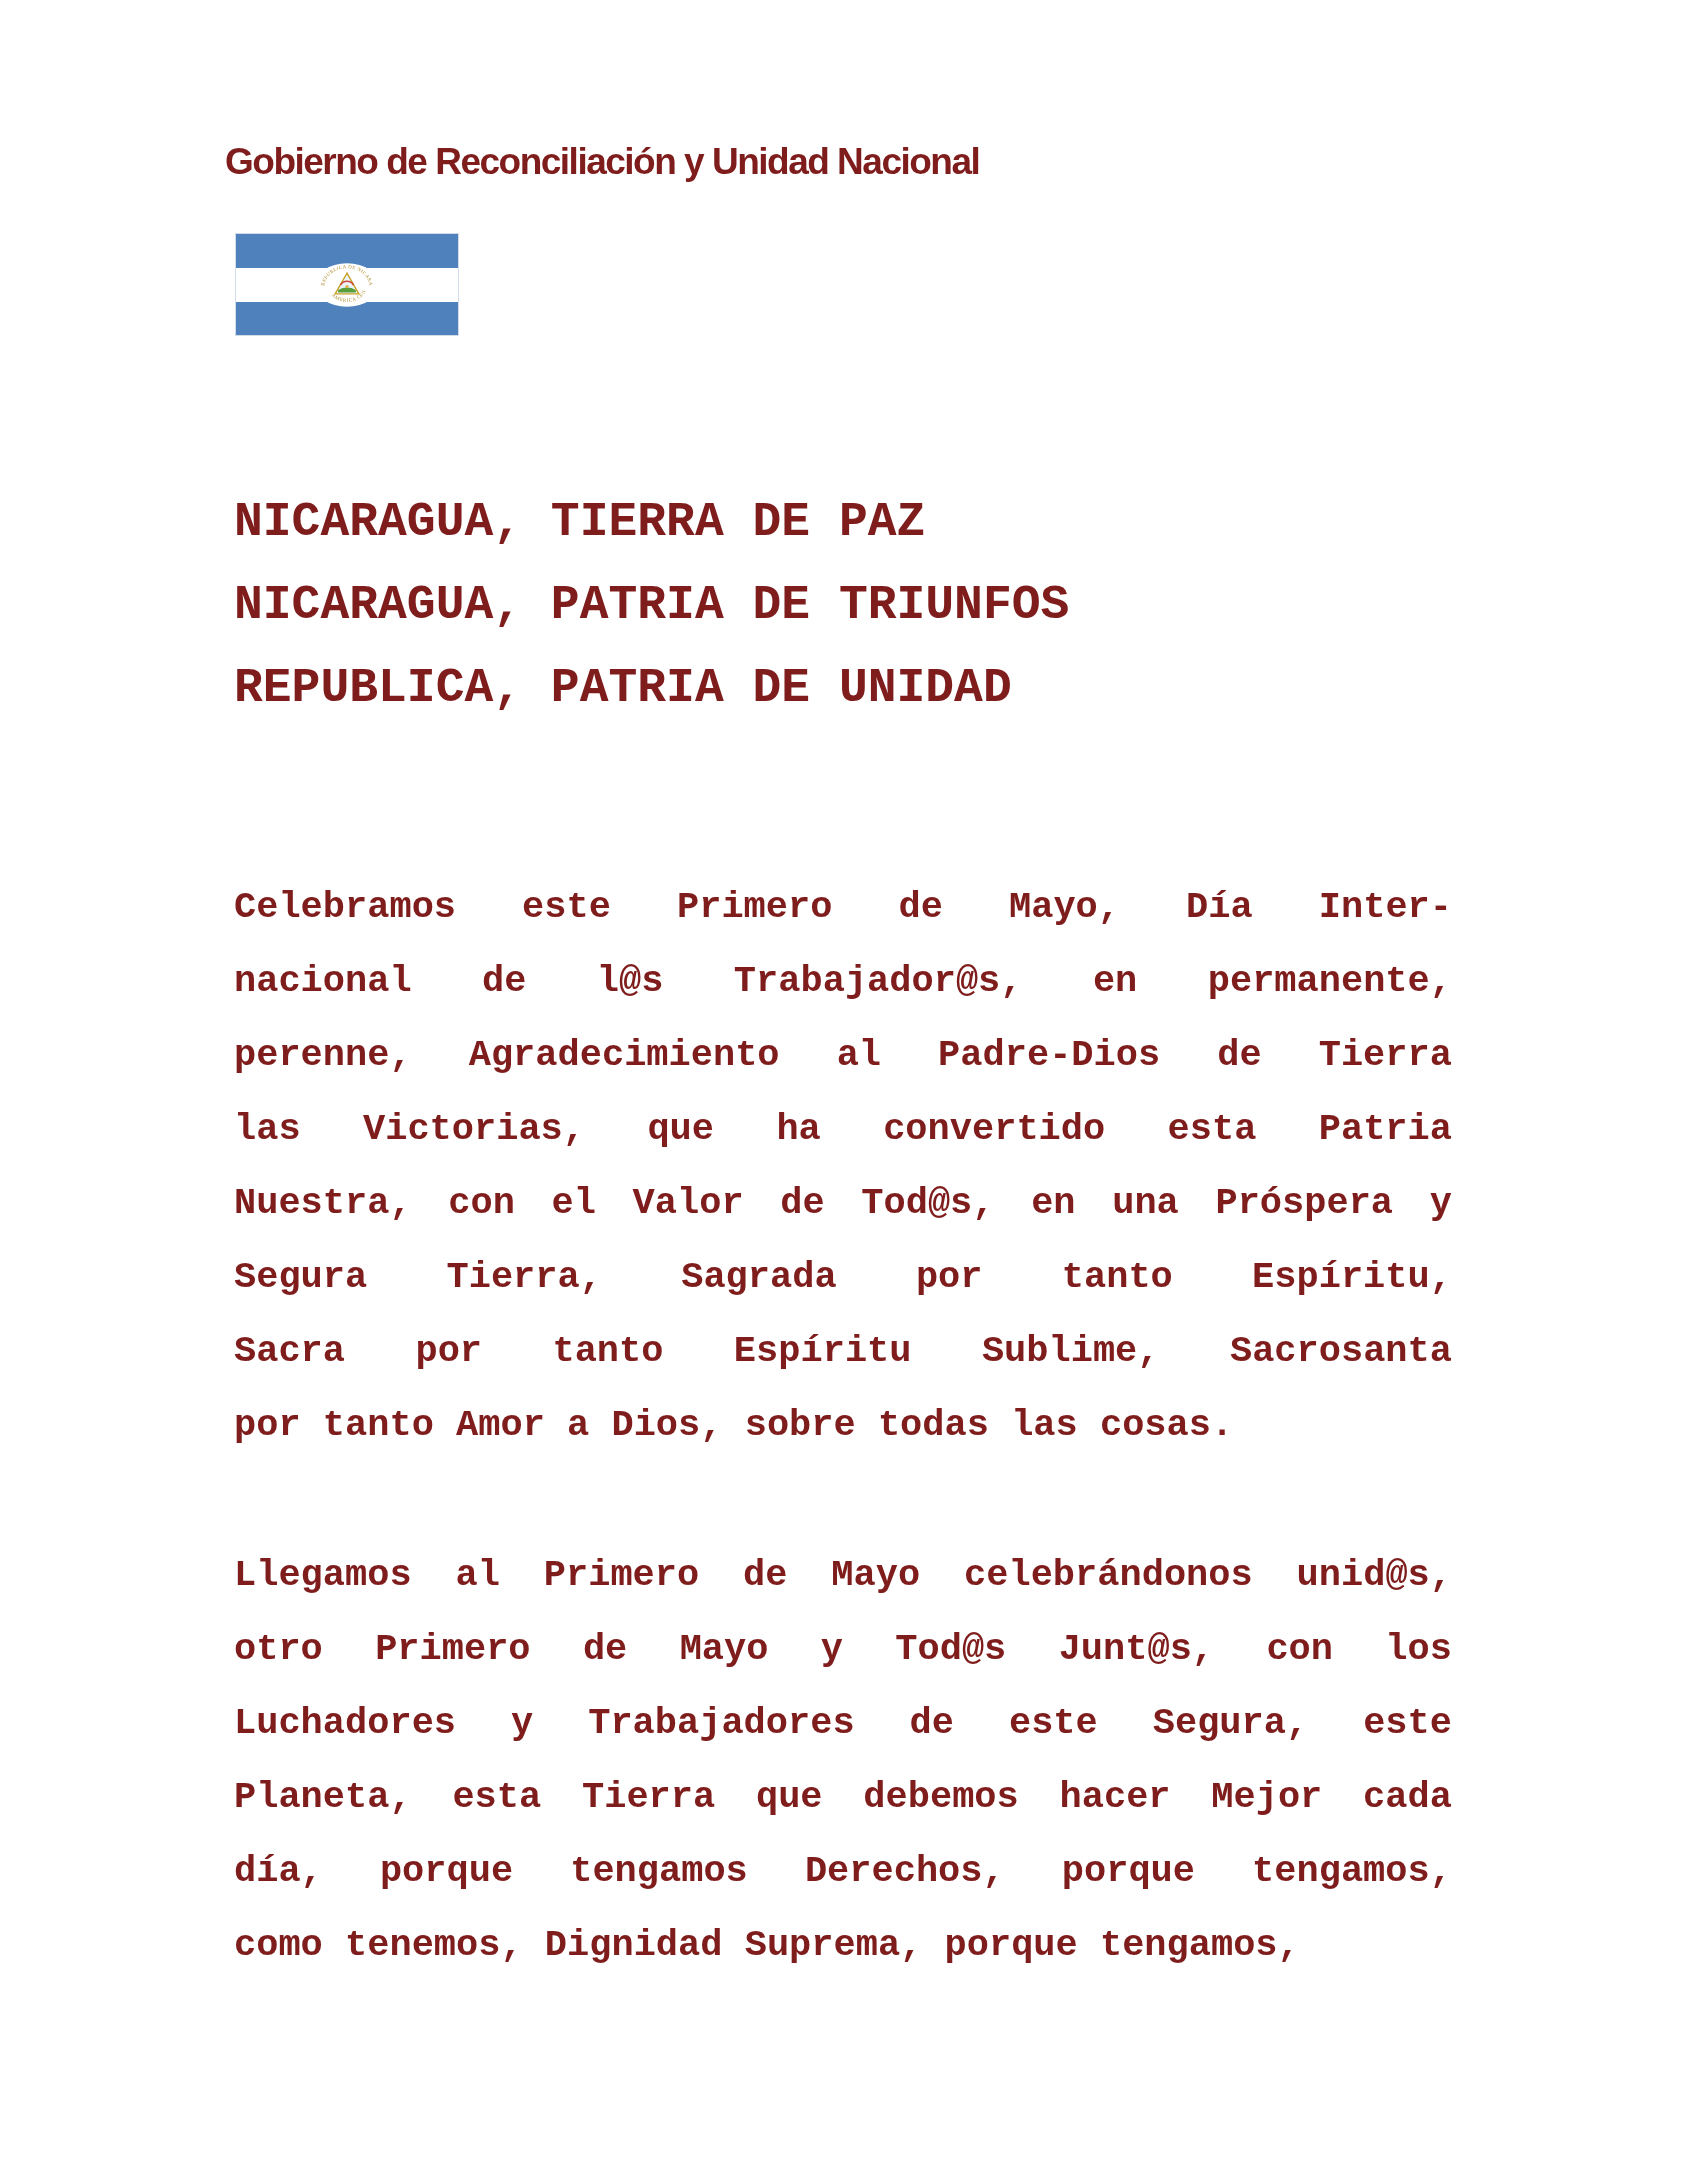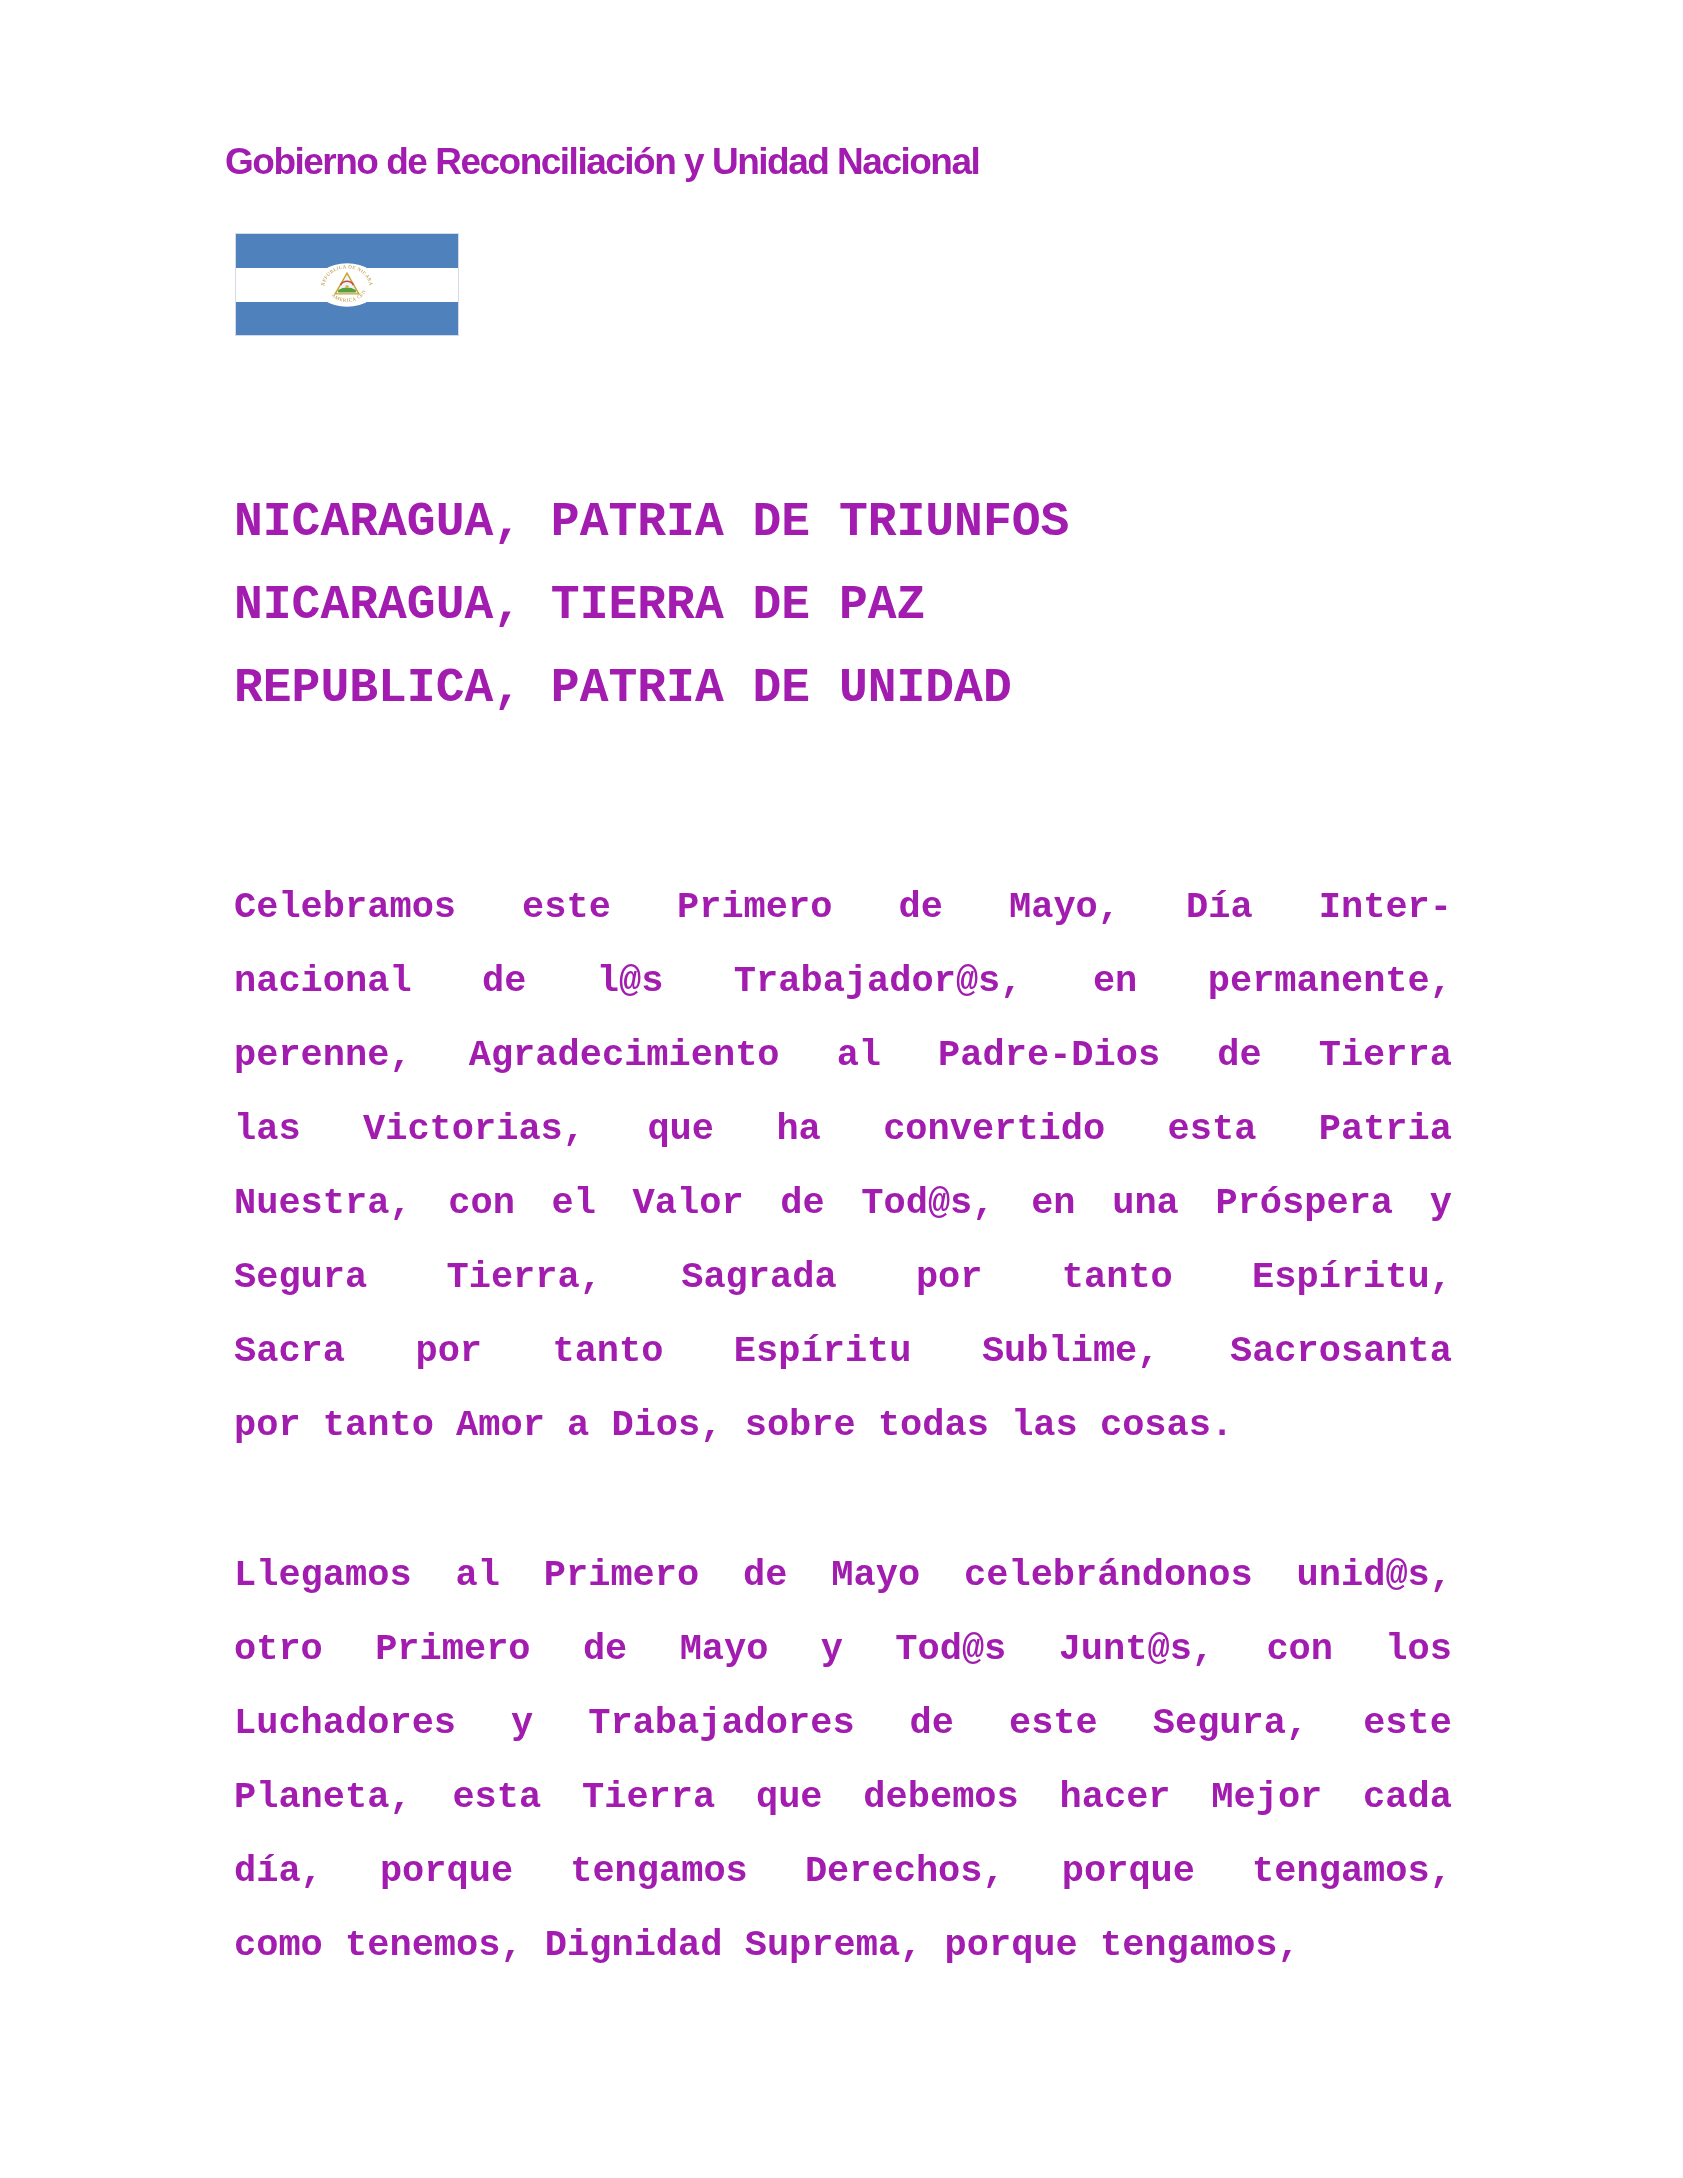--- a/index.html
+++ b/index.html
@@ -7,21 +7,21 @@
     padding: 0;
     background: #ffffff;
   }
   .page {
     position: relative;
     width: 1683px;
     height: 2178px;
     background: #ffffff;
     overflow: hidden;
     font-family: "Liberation Mono", monospace;
-    color: #a21caf;
+    color: #7f1d1d;
   }
 
   
   .letterhead {
     position: absolute;
     left: 225px;
     top: 143px;
     font-family: "Liberation Sans", sans-serif;
     font-weight: bold;
     font-size: 37px;
@@ -113,22 +113,22 @@
       <g>
         <polygon points="35,12 47,33 23,33" fill="#eaf4fb" stroke="#c9a227" stroke-width="1.4"></polygon>
         <path d="M 26 29 Q 35 24 44 29 L 44 31.5 L 26 31.5 Z" fill="#5a9e3c"></path>
         <path d="M 28.5 24 A 7.5 7.5 0 0 1 41.5 24" fill="none" stroke="#d04a3a" stroke-width="1.6"></path>
         <circle cx="35" cy="25.5" r="1.6" fill="#e0b23c"></circle>
       </g>
     </svg>
   </div>
 
   <div class="title-block">
+      <div class="line">NICARAGUA, TIERRA DE PAZ</div>
       <div class="line">NICARAGUA, PATRIA DE TRIUNFOS</div>
-      <div class="line">NICARAGUA, TIERRA DE PAZ</div>
       <div class="line">REPUBLICA, PATRIA DE UNIDAD</div>
     </div>
 
   <div class="para para-1">
       <div class="line justified"><span>Celebramos</span><span>este</span><span>Primero</span><span>de</span><span>Mayo,</span><span>Día</span><span>Inter-</span></div>
       <div class="line justified"><span>nacional</span><span>de</span><span>l@s</span><span>Trabajador@s,</span><span>en</span><span>permanente,</span></div>
       <div class="line justified"><span>perenne,</span><span>Agradecimiento</span><span>al</span><span>Padre-Dios</span><span>de</span><span>Tierra</span></div>
       <div class="line justified"><span>las</span><span>Victorias,</span><span>que</span><span>ha</span><span>convertido</span><span>esta</span><span>Patria</span></div>
       <div class="line justified"><span>Nuestra,</span><span>con</span><span>el</span><span>Valor</span><span>de</span><span>Tod@s,</span><span>en</span><span>una</span><span>Próspera</span><span>y</span></div>
       <div class="line justified"><span>Segura</span><span>Tierra,</span><span>Sagrada</span><span>por</span><span>tanto</span><span>Espíritu,</span></div>

